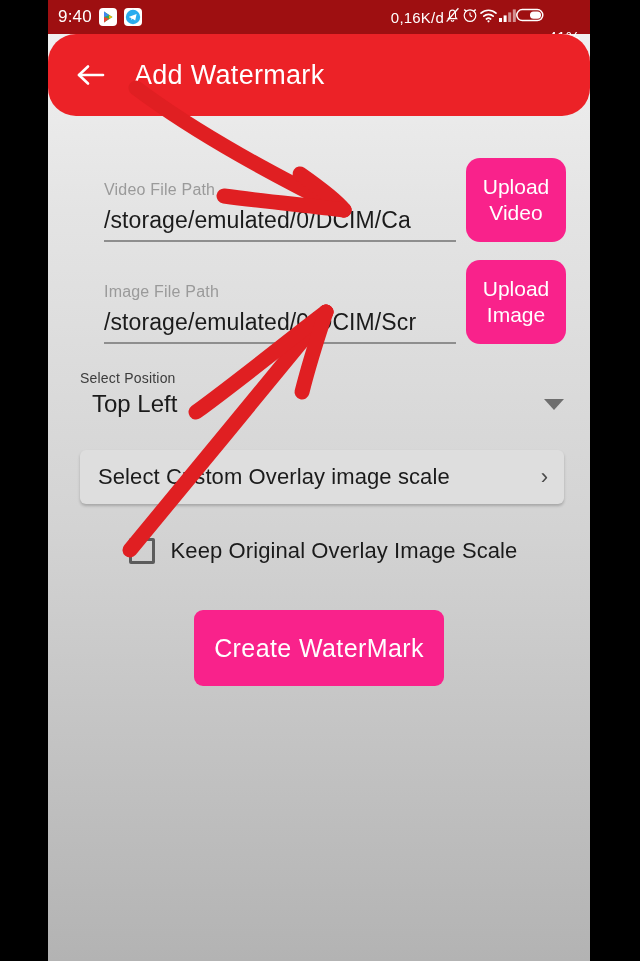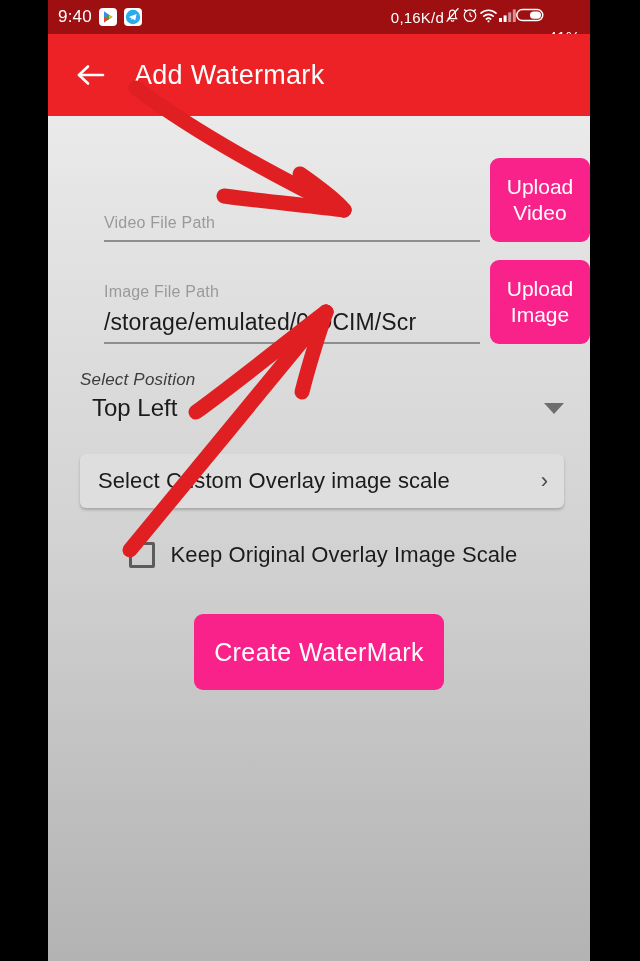--- a/index.html
+++ b/index.html
@@ -79,20 +79,21 @@
   }
   
   #appbar {
     position: relative;
     height: 82px;
     background: #ec2227;
     display: flex;
     align-items: center;
     padding-left: 26px;
     box-sizing: border-box;
+    border-radius: 28px;
   }
   #back-arrow {
     width: 34px;
     height: 34px;
     display: flex;
     align-items: center;
     justify-content: center;
     cursor: pointer;
   }
   #appbar-title {
@@ -136,44 +137,44 @@
   .field-underline {
     height: 2px;
     background: #8e8e8e;
     margin-right: 2px;
   }
   .upload-btn {
     width: 100px;
     min-height: 84px;
     background: #f9228b;
     color: #ffffff;
-    border-radius: 9px;
+    border-radius: 14px;
     display: flex;
     flex-direction: column;
     align-items: center;
     justify-content: center;
     font-size: 21px;
     line-height: 1.25;
+    margin-right: 24px;
     cursor: pointer;
     border: none;
     font-family: "Liberation Sans", sans-serif;
   }
   .spacer-sm { height: 18px; }
   
   #position-block {
     padding-left: 32px;
     padding-right: 26px;
     margin-top: 26px;
     position: relative;
   }
   #position-label {
     color: #3c3c3c;
-    font-size: 17px;
+    font-size: 14px;
     letter-spacing: 0.2px;
-    font-style: italic;
   }
   #position-row {
     display: flex;
     align-items: center;
     margin-top: 4px;
     cursor: pointer;
   }
   #position-value {
     color: #1b1b1b;
     font-size: 24px;
@@ -343,20 +344,21 @@
       <div id="appbar-title">Add Watermark</div>
     </div>
 
     <div id="content">
 
       <div style="height:42px"></div>
 
       <div class="field-row">
         <div class="field-wrap">
           <div class="field-label">Video File Path</div>
+          <div class="field-value">/storage/emulated/0/DCIM/Ca</div>
           <div class="field-underline"></div>
         </div>
         <button class="upload-btn">
           <span>Upload</span>
           <span>Video</span>
         </button>
       </div>
 
       <div class="spacer-sm"></div>
 

